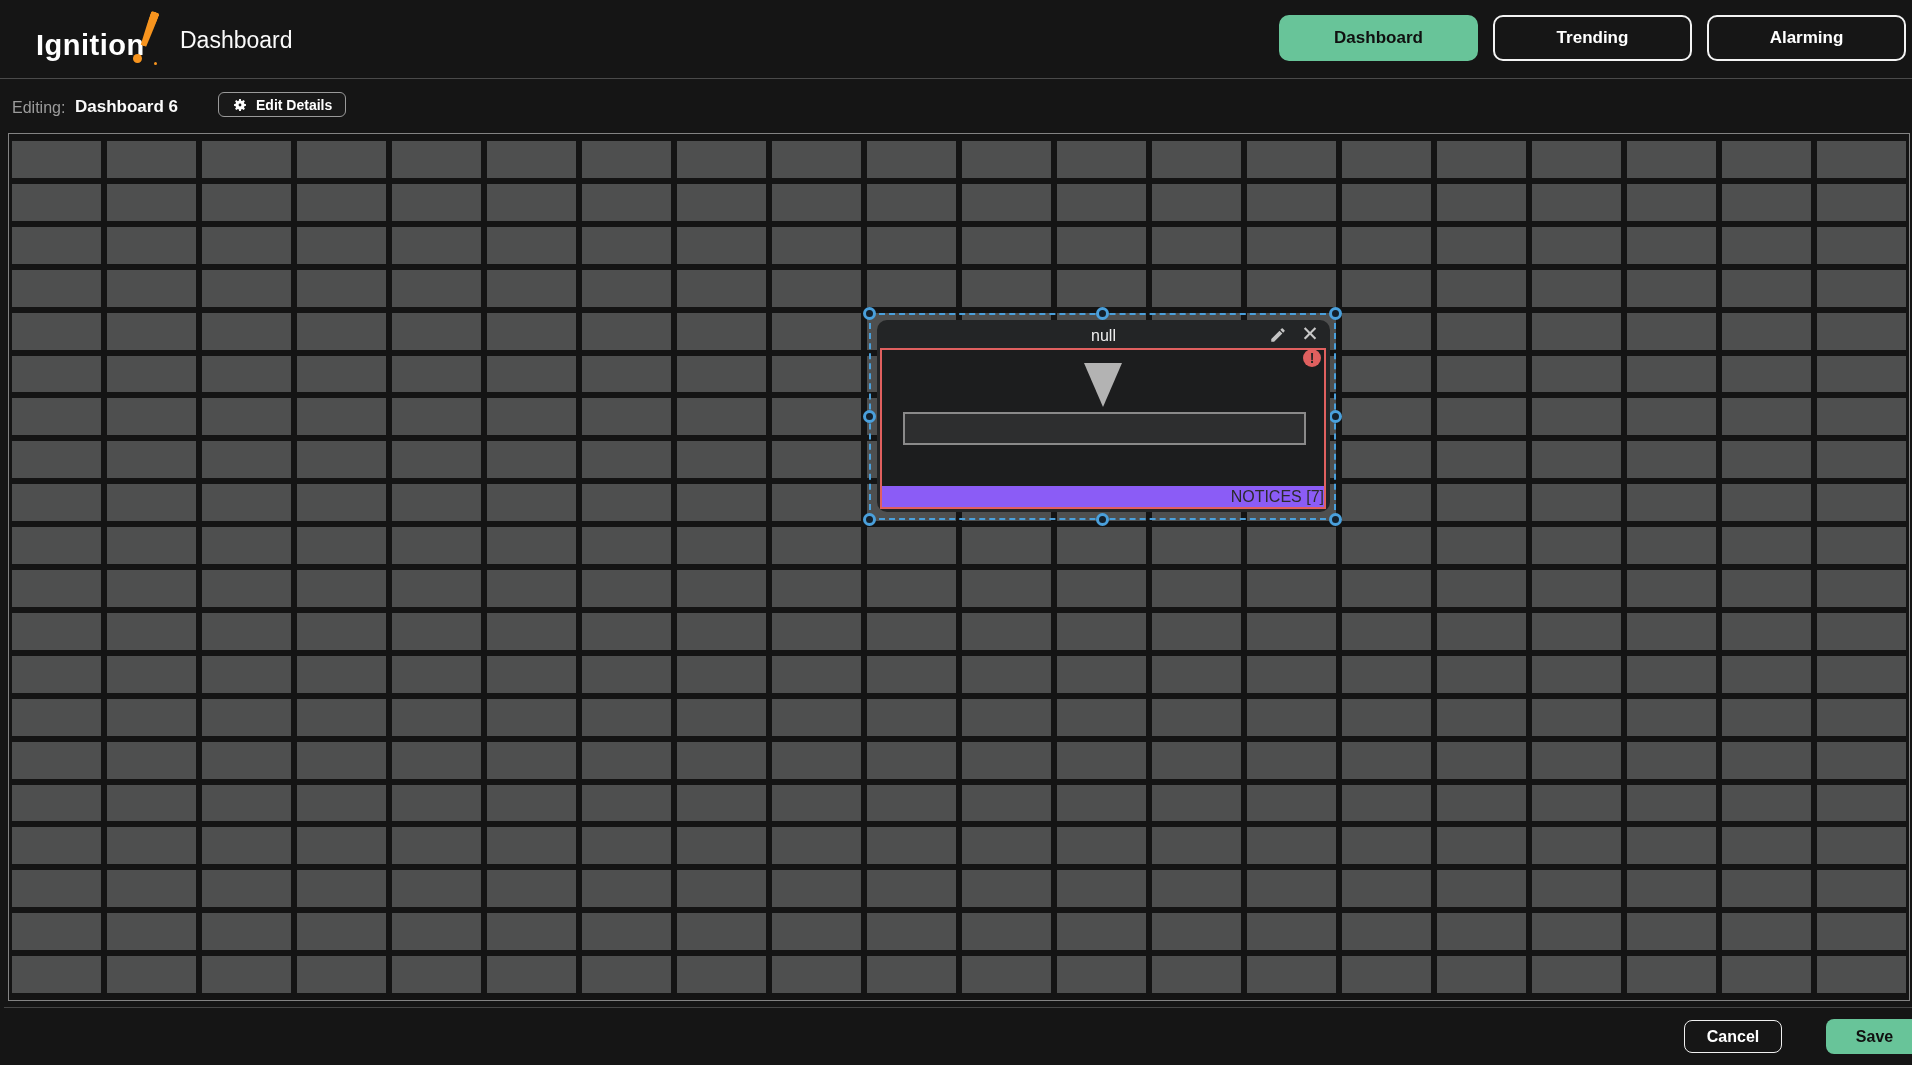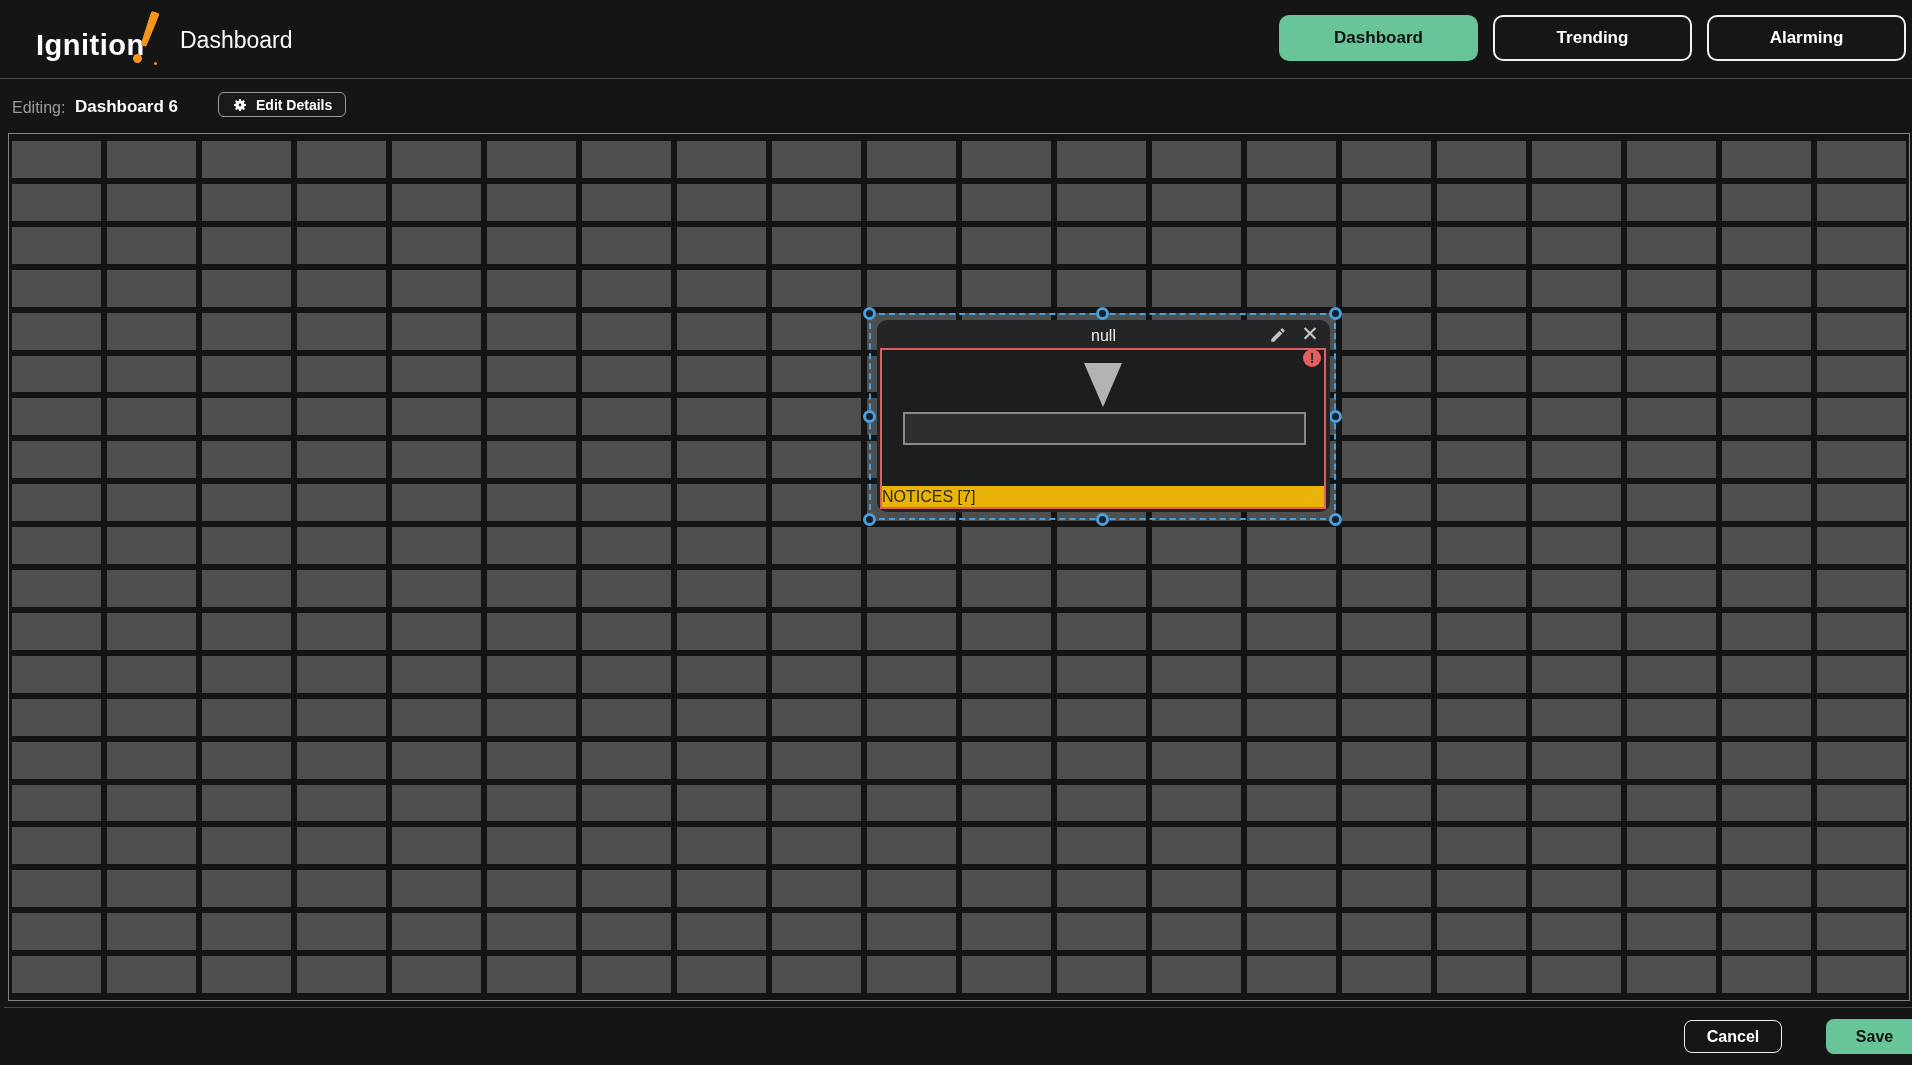--- a/index.html
+++ b/index.html
@@ -83,21 +83,21 @@
     width:0; height:0; border-left:19px solid transparent; border-right:19px solid transparent;
     border-top:44px solid #b3b3b3;
   }
   .widget-input {
     position:absolute; left:21px; top:62px; width:403px; height:33px;
     background:#2d2e2f; border:2px solid #8a8a8a; color:#e5e5e5;
     font-family:"Liberation Sans",sans-serif; font-size:15px; padding:0 8px;
   }
   .notices-bar {
     position:absolute; left:0; bottom:0; width:100%; height:21px;
-    background:#eab308; color:#2b2b2b; font-size:16px; line-height:21px; text-align:left; cursor:pointer;
+    background:#8b5cf6; color:#2b2b2b; font-size:16px; line-height:21px; text-align:right; cursor:pointer;
   }
 
   
   .footer { position:absolute; left:4px; top:1007px; width:1912px; height:58px; background:#151515; border-top:1px solid #454545; }
   .cancel-btn {
     position:absolute; left:1680px; top:12px; width:98px; height:33px;
     background:#161616; border:1px solid #f0f0f0; border-radius:8px;
     color:#ffffff; font-family:"Liberation Sans",sans-serif; font-size:16px; font-weight:bold; cursor:pointer;
   }
   .save-btn {

